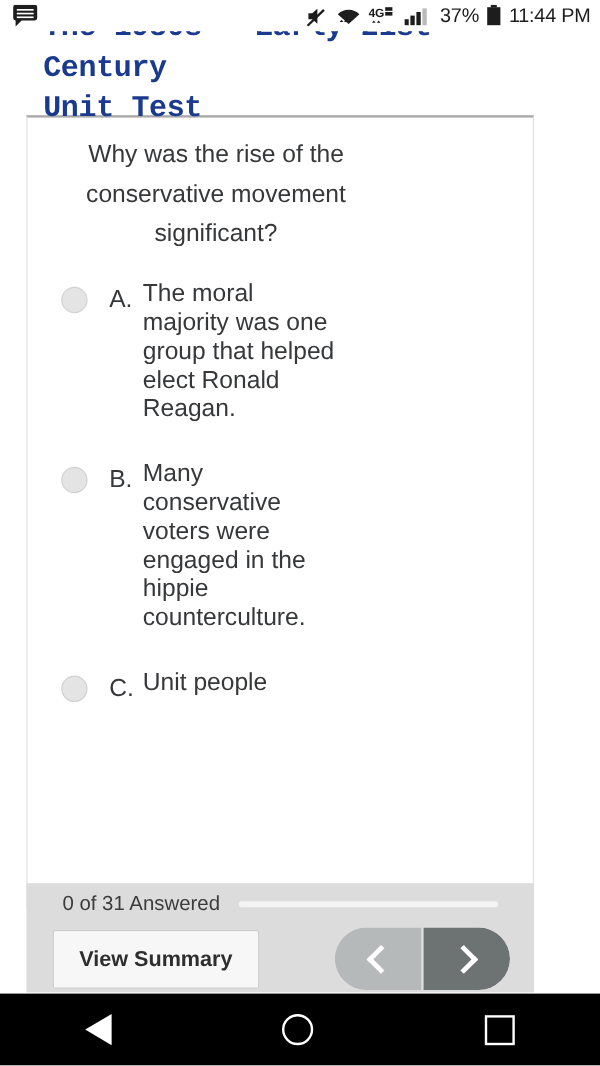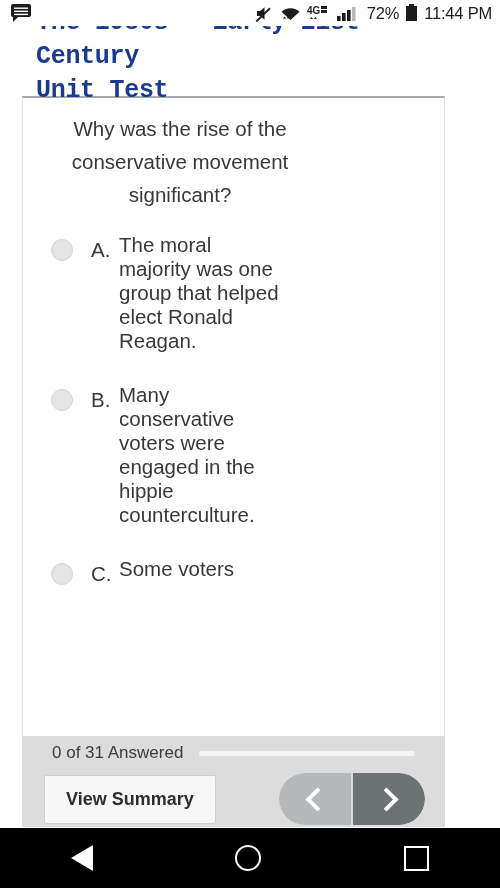--- a/index.html
+++ b/index.html
@@ -264,21 +264,21 @@
       <rect x="14" y="1" width="6" height="3" fill="#1d1d1d"></rect>
       <rect x="14" y="5" width="6" height="3" fill="#1d1d1d"></rect>
       <path d="M3 14l1.5-2 1.5 2zM7 14l1.5-2 1.5 2z" fill="#1d1d1d"></path>
     </svg>
     <svg width="24" height="17" viewBox="0 0 24 17">
       <rect x="0" y="11" width="3.6" height="5" fill="#1d1d1d"></rect>
       <rect x="5" y="8" width="3.6" height="8" fill="#1d1d1d"></rect>
       <rect x="10" y="5" width="3.6" height="11" fill="#1d1d1d"></rect>
       <rect x="15" y="2" width="3.6" height="14" fill="#b9b9b9"></rect>
     </svg>
-    <span class="sb-text">72%</span>
+    <span class="sb-text">37%</span>
     <svg width="13" height="19" viewBox="0 0 13 19">
       <rect x="4" y="0" width="5" height="2.2" fill="#1d1d1d"></rect>
       <rect x="1" y="2" width="11" height="15" fill="#1d1d1d"></rect>
     </svg>
     <span class="sb-text">11:44 PM</span>
   </div>
 </div>
 
 <div class="title-block">
   <div class="title-text">The 1980s - Early 21st Century</div>
@@ -299,21 +299,21 @@
 
       <div class="option-row">
         <span class="radio"></span>
         <span class="opt-letter">B.</span>
         <span class="opt-text">Many conservative voters were engaged in the hippie counterculture.</span>
       </div>
 
       <div class="option-row">
         <span class="radio"></span>
         <span class="opt-letter">C.</span>
-        <span class="opt-text">Some voters</span>
+        <span class="opt-text">Unit people</span>
       </div>
 
     </div>
   </div>
 </div>
 
 <div class="bottom-bar">
   <div class="progress-row">
     <span class="answered-text">0 of 31 Answered</span>
     <div class="progress-track">

